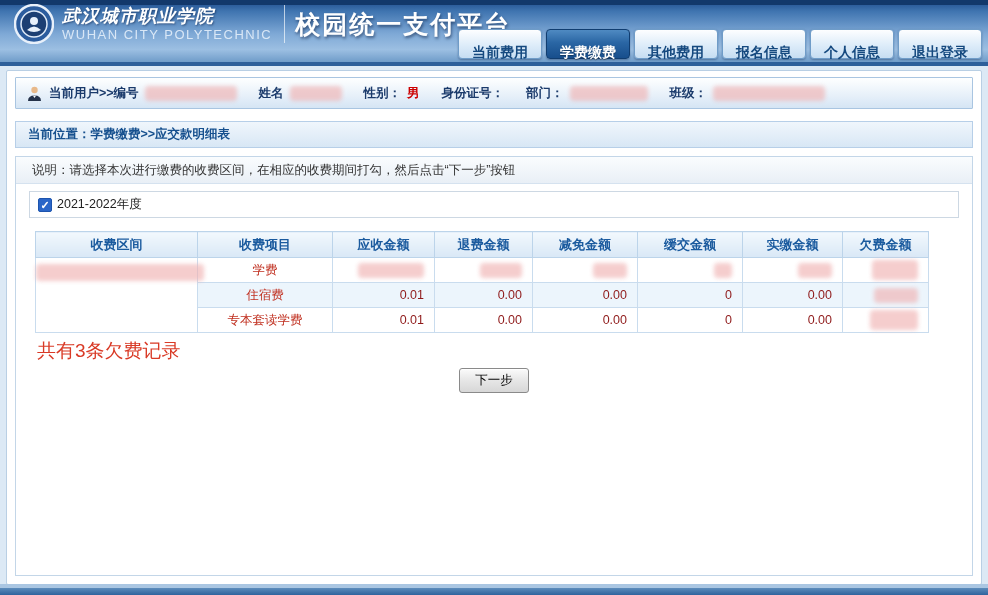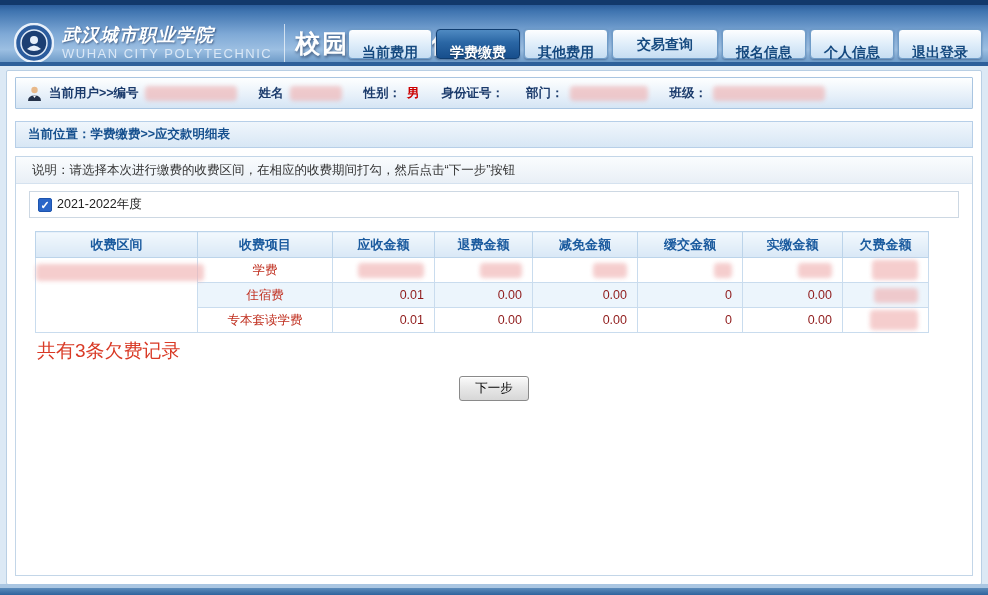--- a/index.html
+++ b/index.html
@@ -5,21 +5,21 @@
   * { margin:0; padding:0; box-sizing:border-box; }
   html,body { width:988px; height:595px; overflow:hidden; font-family:"Liberation Sans", sans-serif; }
   .page { position:relative; width:988px; height:595px; background:#dce9f5; }
 
   
   .header {
     position:absolute; top:0; left:0; width:100%; height:62px;
     background:linear-gradient(180deg,#1d4a8a 0%, #3f74b0 18%, #7fa9d6 55%, #9cbfe2 80%, #6f9cc9 100%);
   }
   .top-strip { position:absolute; top:0; left:0; width:100%; height:5px; background:#12386b; }
-  .brand { position:absolute; top:23px; left:14px; display:flex; align-items:center; }
+  .brand { position:absolute; top:4px; left:14px; display:flex; align-items:center; }
   .logo-svg { width:40px; height:40px; }
   .school-names { margin-left:8px; line-height:1; }
   .school-cn {
     font-family:"DejaVu Serif", serif; font-style:italic; font-weight:bold;
     font-size:18px; color:#ffffff; letter-spacing:1px; text-shadow:1px 1px 2px rgba(10,30,70,.55);
   }
   .school-en { font-size:13px; color:#d9e7f6; letter-spacing:1.5px; margin-top:3px; }
   .brand-divider { width:1px; height:38px; background:rgba(255,255,255,.65); margin:0 10px 0 12px; }
   .platform-title {
     font-size:25px; font-weight:bold; color:#ffffff; letter-spacing:2px;
@@ -93,21 +93,21 @@
   }
   .fees td { height:25px; border:1px solid #c9dcee; font-size:12.5px; background:#fff; }
   .fees tr.alt td { background:#ecf5fc; }
   .fees td.region { background:#ffffff; text-align:center; vertical-align:top; padding-top:6px; }
   .fees td.item { text-align:center; color:#c03020; }
   .fees td.amt { text-align:right; padding-right:10px; color:#8f1a1a; }
   .col1{width:162px}.col2{width:135px}.col3{width:102px}.col4{width:98px}
   .col5{width:105px}.col6{width:105px}.col7{width:100px}.col8{width:86px}
 
   .summary { margin:5px 0 0 21px; color:#d93a26; font-size:19px; }
-  .btn-row { text-align:center; margin-top:12px; }
+  .btn-row { text-align:center; margin-top:4px; }
   .next-btn {
     font-family:"Liberation Sans", sans-serif; font-size:12.5px; color:#000;
     padding:3px 15px; border:1px solid #8a8a8a; border-radius:3px; cursor:pointer;
     background:linear-gradient(180deg,#fbfbfb,#e8e8e8 45%, #d7d7d7);
     box-shadow:inset 0 1px 0 #ffffff;
   }
 
   
   .footer-glow { position:absolute; bottom:7px; left:0; width:100%; height:4px; background:#aac6e2; }
   .footer-strip { position:absolute; bottom:0; left:0; width:100%; height:7px; background:linear-gradient(180deg,#5d8cbb,#2f639d); }
@@ -130,21 +130,20 @@
         <div class="school-cn">武汉城市职业学院</div>
         <div class="school-en">WUHAN CITY POLYTECHNIC</div>
       </div>
       <div class="brand-divider"></div>
       <div class="platform-title">校园统一支付平台</div>
     </div>
     <div class="nav-tabs">
       <div class="tab">当前费用</div>
       <div class="tab active">学费缴费</div>
       <div class="tab">其他费用</div>
-      <div class="tab wide">交易查询</div>
       <div class="tab">报名信息</div>
       <div class="tab">个人信息</div>
       <div class="tab">退出登录</div>
     </div>
   </div>
   <div class="header-line"></div>
 
   <div class="content-box">
 
     <div class="user-bar">

